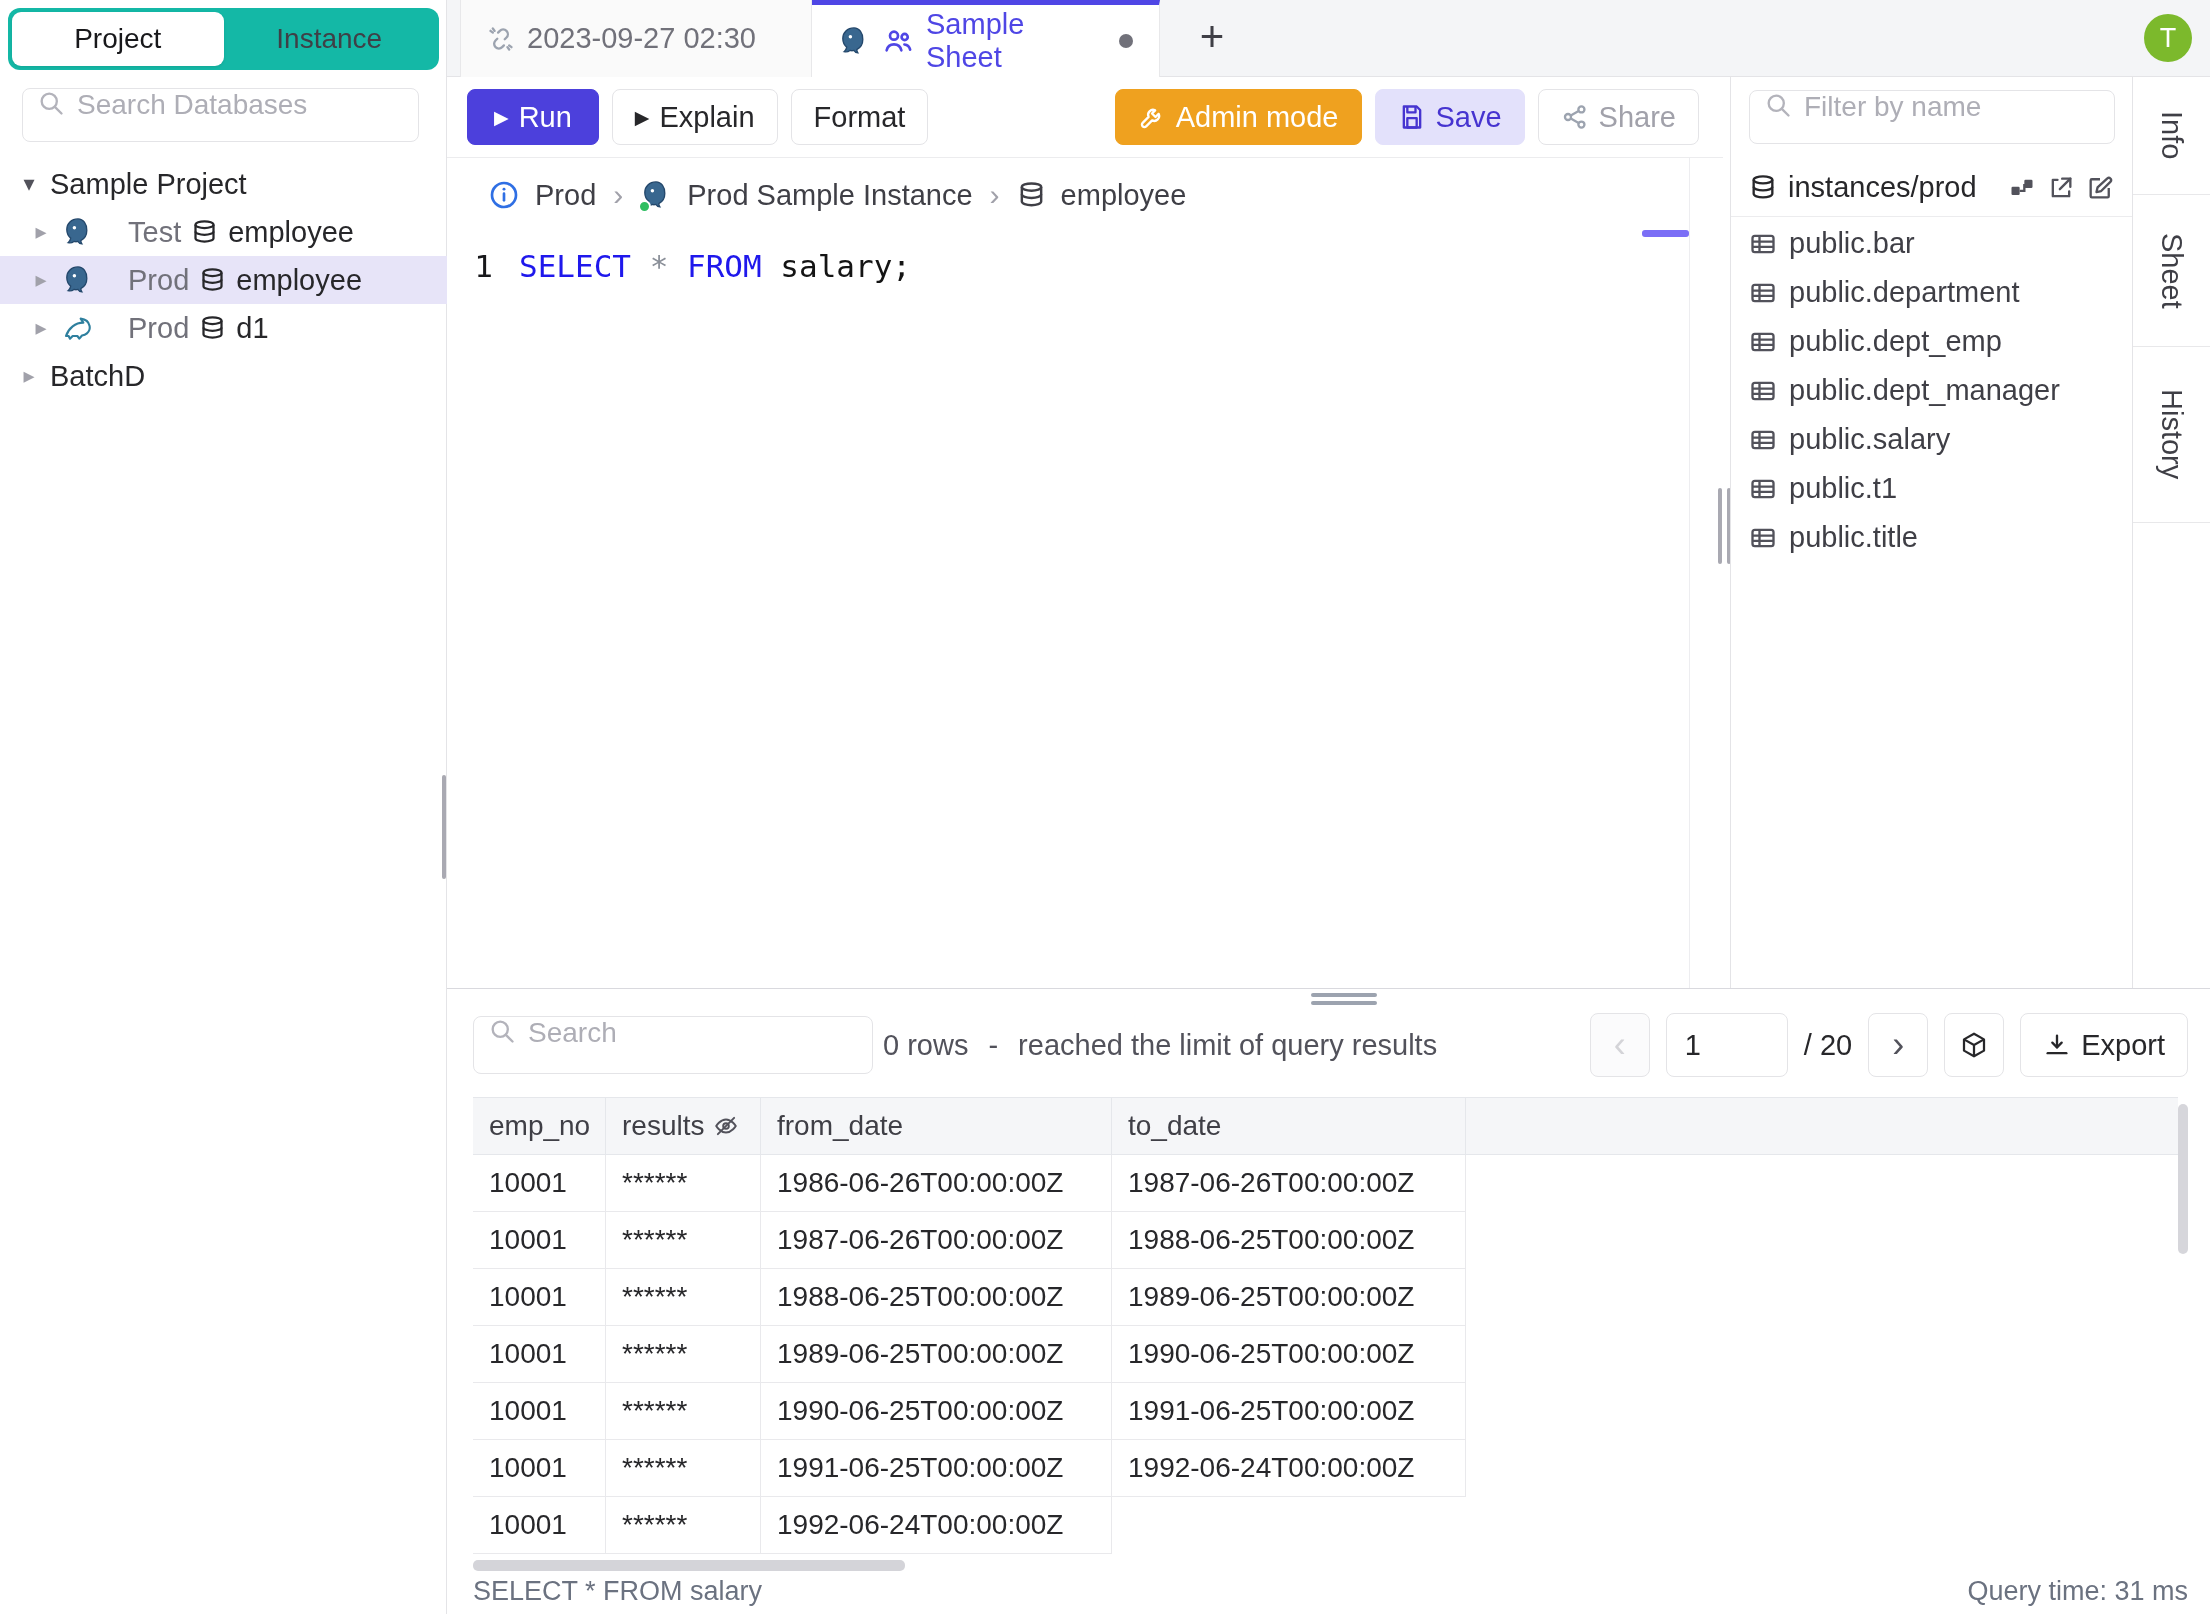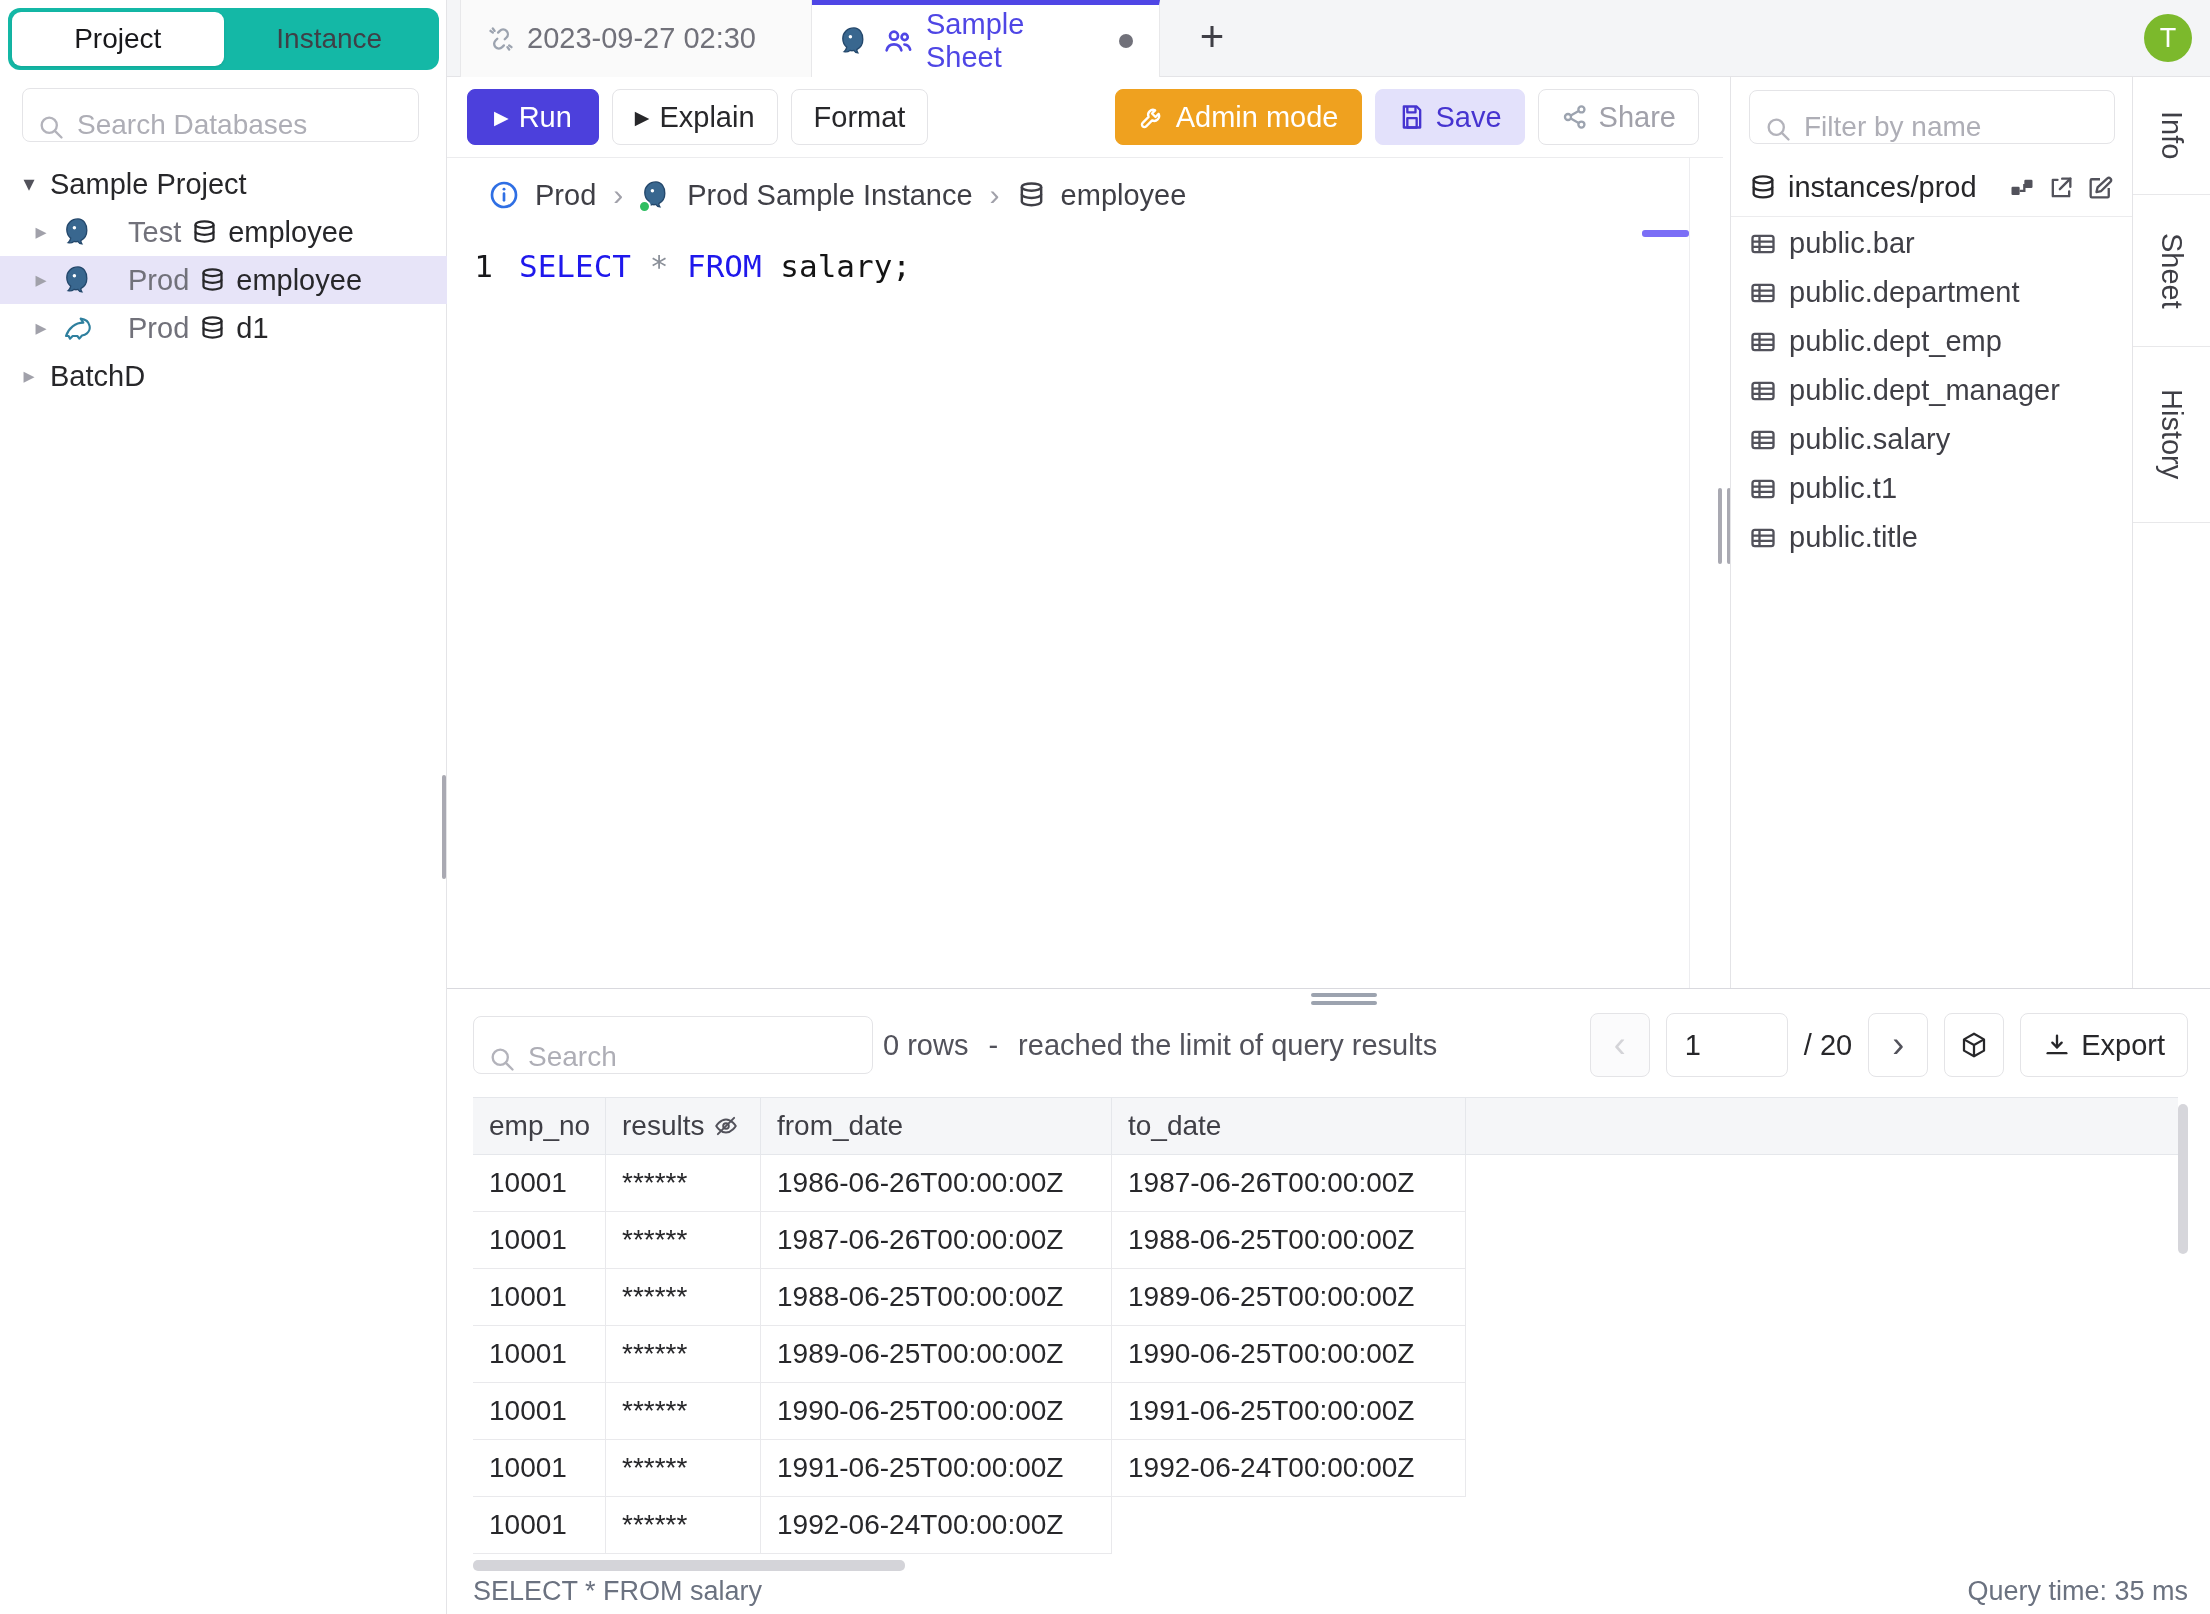--- a/index.html
+++ b/index.html
@@ -8,21 +8,21 @@
     position:relative; width:2210px; height:1614px; overflow:hidden;
     font-family:"Liberation Sans", sans-serif; color:#27272a; background:#fff;
   }
   svg { display:block; }
 
   
   .sidebar-left { position:absolute; left:0; top:0; width:447px; height:1614px; background:#fff; border-right:1px solid #e4e4e7; }
   .seg-control { position:absolute; left:8px; top:8px; width:431px; height:62px; background:#14b8a6; border-radius:12px; display:flex; padding:4px; }
   .seg { flex:1; display:flex; align-items:center; justify-content:center; font-size:28px; color:#3f3f46; border-radius:9px; cursor:pointer; }
   .seg.active { background:#fff; color:#18181b; font-weight:500; box-shadow:0 1px 3px rgba(0,0,0,.1); }
-  .search-box { display:flex; align-items:flex-end; gap:12px; border:1px solid #e4e4e7; border-radius:8px; background:#fff; padding:0 14px; }
+  .search-box { display:flex; align-items:flex-start; gap:12px; border:1px solid #e4e4e7; border-radius:8px; background:#fff; padding:0 14px; }
   .search-box input { border:none; outline:none; font-size:28px; color:#27272a; width:100%; font-family:inherit; background:transparent; }
   .search-box input::placeholder { color:#aeaeb6; }
   .sb-search { position:absolute; left:22px; top:88px; width:397px; height:54px; }
   .tree { position:absolute; left:0; top:160px; width:447px; }
   .tree-row { display:flex; align-items:center; height:48px; gap:10px; font-size:29px; cursor:pointer; }
   .tree-row.root { padding-left:18px; }
   .tree-row.child { padding-left:30px; }
   .tree-row.selected { background:#e7e4f8; }
   .caret { width:22px; color:#52525b; font-size:22px; text-align:center; flex:none; }
   .caret.dim { color:#a1a1aa; }
@@ -559,17 +559,17 @@
         <div class="gr-cell c1">******</div>
         <div class="gr-cell c2">1992-06-24T00:00:00Z</div>
       </div>
     </div>
 
     <div class="vscroll"></div>
     <div class="hscroll"></div>
 
     <div class="res-status">
       <span>SELECT * FROM salary</span>
-      <span>Query time: 35 ms</span>
+      <span>Query time: 31 ms</span>
     </div>
   </div>
 
 </div>
 
 </body></html>

